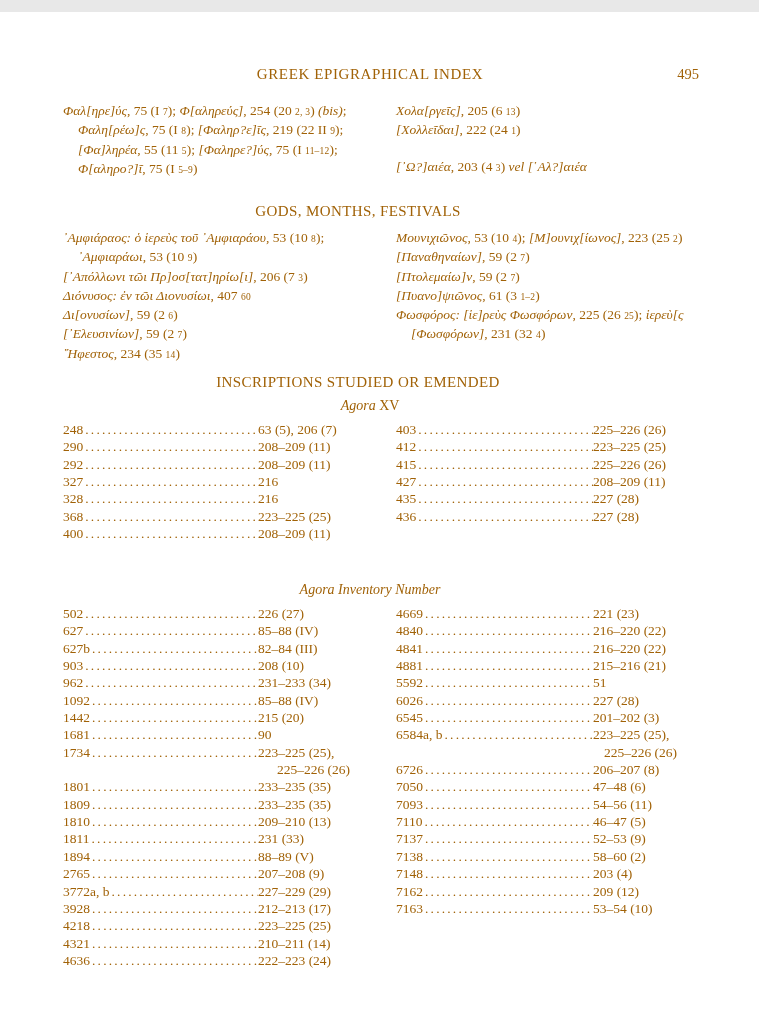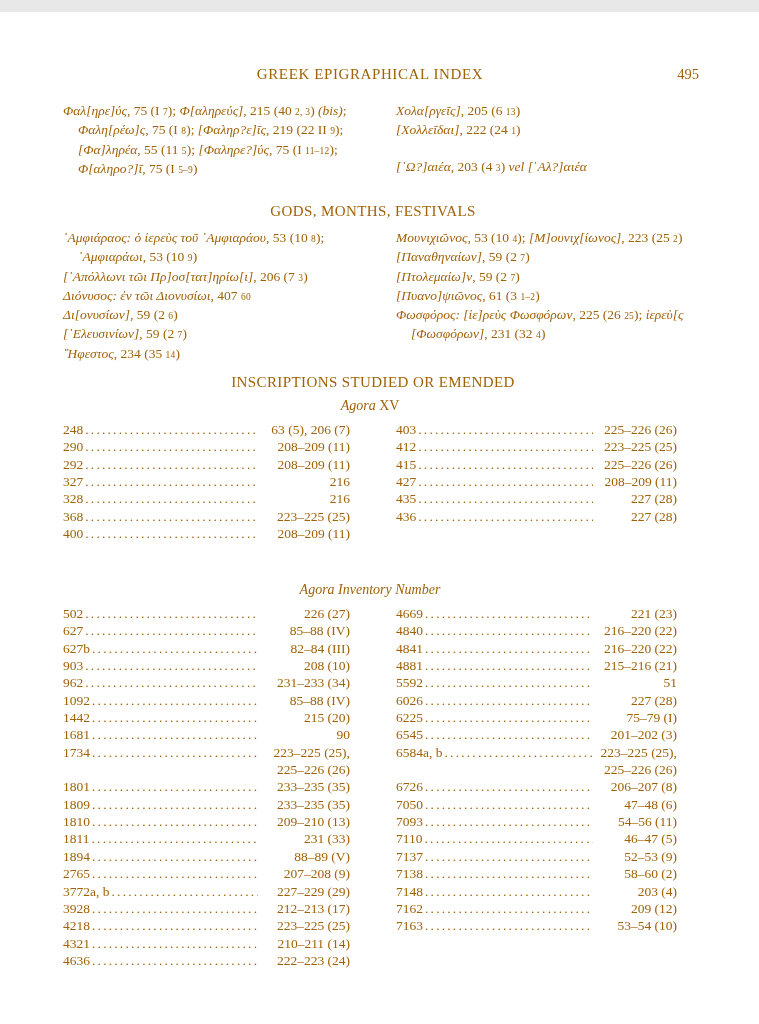--- a/index.html
+++ b/index.html
@@ -10,21 +10,21 @@
     font-size:13.5px; overflow:hidden;
   }
   .hdr {
     position:absolute; top:54px; left:63px; width:614px;
     text-align:center; font-size:15px; letter-spacing:0.6px; line-height:16px;
   }
   .pagenum { position:absolute; top:54px; right:60px; font-size:14.5px; line-height:16px; }
 
   .sec { position:absolute; left:63px; width:614px; }
   .sec-head {
-    position:absolute; left:66px; width:614px; text-align:center;
+    position:absolute; left:51px; width:614px; text-align:center;
     font-size:15px; letter-spacing:0.4px; line-height:16px;
   }
   .sub-head {
     position:absolute; left:63px; width:614px; text-align:center;
     font-size:14px; line-height:16px;
   }
 
   .two-col { display:flex; align-items:flex-start; }
   .gcol-l { width:333px; flex:0 0 auto; }
   .gcol-r { width:281px; flex:0 0 auto; }
@@ -41,40 +41,40 @@
   .tgap   { width:46px;  flex:0 0 auto; }
   .tcol-r { width:281px; flex:0 0 auto; }
 
   .idx-row { display:flex; line-height:17.35px; white-space:nowrap; }
   .idx-num  { flex:0 0 auto; }
   .idx-dots { flex:1 1 auto; overflow:hidden; margin-left:2px; }
   .idx-dots::before {
     content:"..........................................................................................";
     letter-spacing:2.2px;
   }
-  .idx-val  { flex:0 0 auto; white-space:nowrap;text-align:right; }
+  .idx-val  { flex:0 0 auto; white-space:nowrap; }
   .tcol   .idx-val { width:92px; }
   .tcol-r .idx-val { width:84px; }
   .idx-row.controw { justify-content:flex-end; }
   .idx-cont { flex:0 0 auto; }
 </style>
 </head>
 <body>
 
 <div class="page">
 
   <div class="hdr">
     <span>GREEK EPIGRAPHICAL INDEX</span>
   </div>
   <div class="pagenum">495</div>
 
   <div class="sec" style="top:90px">
     <div class="two-col">
       <div class="gcol-l" id="demes-left">
-          <div class="entry-line"><span class="seg-g">Φαλ[ηρε]ύς</span><span class="seg-r">, 75 (I </span><span class="seg-sub">7</span><span class="seg-r">); </span><span class="seg-g">Φ[αληρεύς]</span><span class="seg-r">, 215 (40 </span><span class="seg-sub">2, 3</span><span class="seg-r">) </span><span class="seg-i">(bis)</span><span class="seg-r">;</span></div>
+          <div class="entry-line"><span class="seg-g">Φαλ[ηρε]ύς</span><span class="seg-r">, 75 (I </span><span class="seg-sub">7</span><span class="seg-r">); </span><span class="seg-g">Φ[αληρεύς]</span><span class="seg-r">, 254 (20 </span><span class="seg-sub">2, 3</span><span class="seg-r">) </span><span class="seg-i">(bis)</span><span class="seg-r">;</span></div>
           <div class="entry-line ind"><span class="seg-g">Φαλη[ρέω]ς</span><span class="seg-r">, 75 (I </span><span class="seg-sub">8</span><span class="seg-r">); </span><span class="seg-g">[Φαληρ?ε]ῖς</span><span class="seg-r">, 219 (22 II </span><span class="seg-sub">9</span><span class="seg-r">);</span></div>
           <div class="entry-line ind"><span class="seg-g">[Φα]ληρέα</span><span class="seg-r">, 55 (11 </span><span class="seg-sub">5</span><span class="seg-r">); </span><span class="seg-g">[Φαληρε?]ύς</span><span class="seg-r">, 75 (I </span><span class="seg-sub">11–12</span><span class="seg-r">);</span></div>
           <div class="entry-line ind"><span class="seg-g">Φ[αληρο?]ῖ</span><span class="seg-r">, 75 (I </span><span class="seg-sub">5–9</span><span class="seg-r">)</span></div>
         </div>
       <div class="gcol-r" id="demes-right">
           <div class="entry-line"><span class="seg-g">Χολα[ργεῖς]</span><span class="seg-r">, 205 (6 </span><span class="seg-sub">13</span><span class="seg-r">)</span></div>
           <div class="entry-line"><span class="seg-g">[Χολλεῖδαι]</span><span class="seg-r">, 222 (24 </span><span class="seg-sub">1</span><span class="seg-r">)</span></div>
           <div class="entry-line">&nbsp;</div>
           <div class="entry-line"><span class="seg-g">[᾿Ω?]αιέα</span><span class="seg-r">, 203 (4 </span><span class="seg-sub">3</span><span class="seg-r">) </span><span class="seg-i">vel</span><span class="seg-r"> </span><span class="seg-g">[῾Αλ?]αιέα</span></div>
         </div>
@@ -319,25 +319,20 @@
             <span class="idx-num">5592</span>
             <span class="idx-dots"></span>
             <span class="idx-val">51</span>
           </div>
           <div class="idx-row">
             <span class="idx-num">6026</span>
             <span class="idx-dots"></span>
             <span class="idx-val">227 (28)</span>
           </div>
           <div class="idx-row">
-            <span class="idx-num">6225</span>
-            <span class="idx-dots"></span>
-            <span class="idx-val">75–79 (I)</span>
-          </div>
-          <div class="idx-row">
             <span class="idx-num">6545</span>
             <span class="idx-dots"></span>
             <span class="idx-val">201–202 (3)</span>
           </div>
           <div class="idx-row">
             <span class="idx-num">6584a, b</span>
             <span class="idx-dots"></span>
             <span class="idx-val">223–225 (25),</span>
           </div>
           <div class="idx-row controw">

